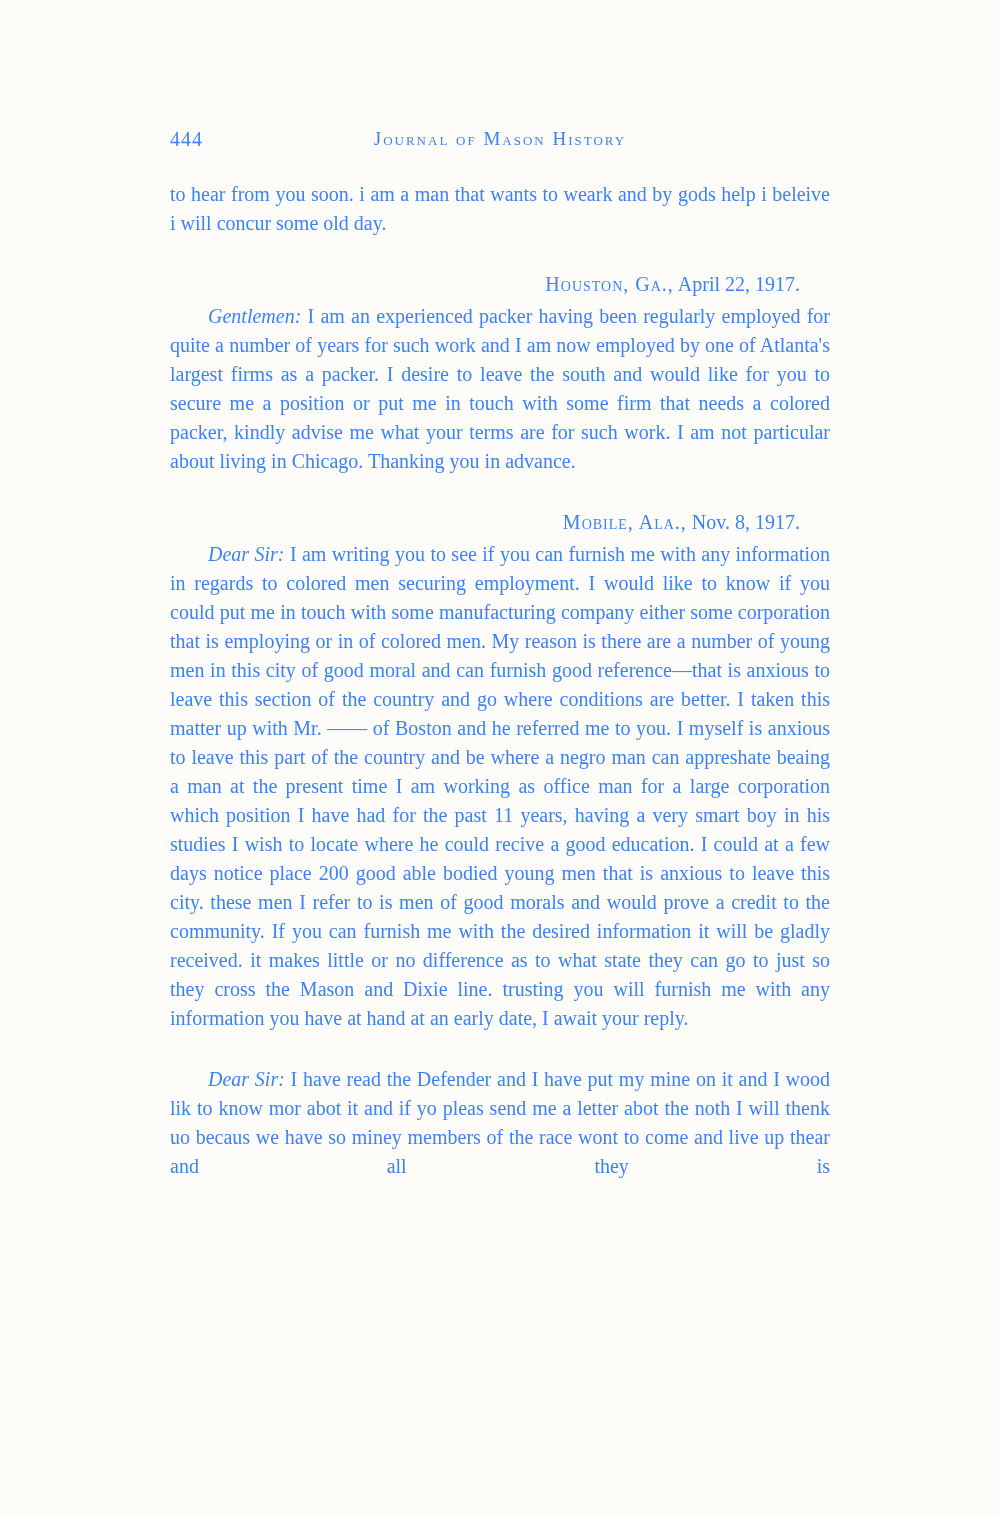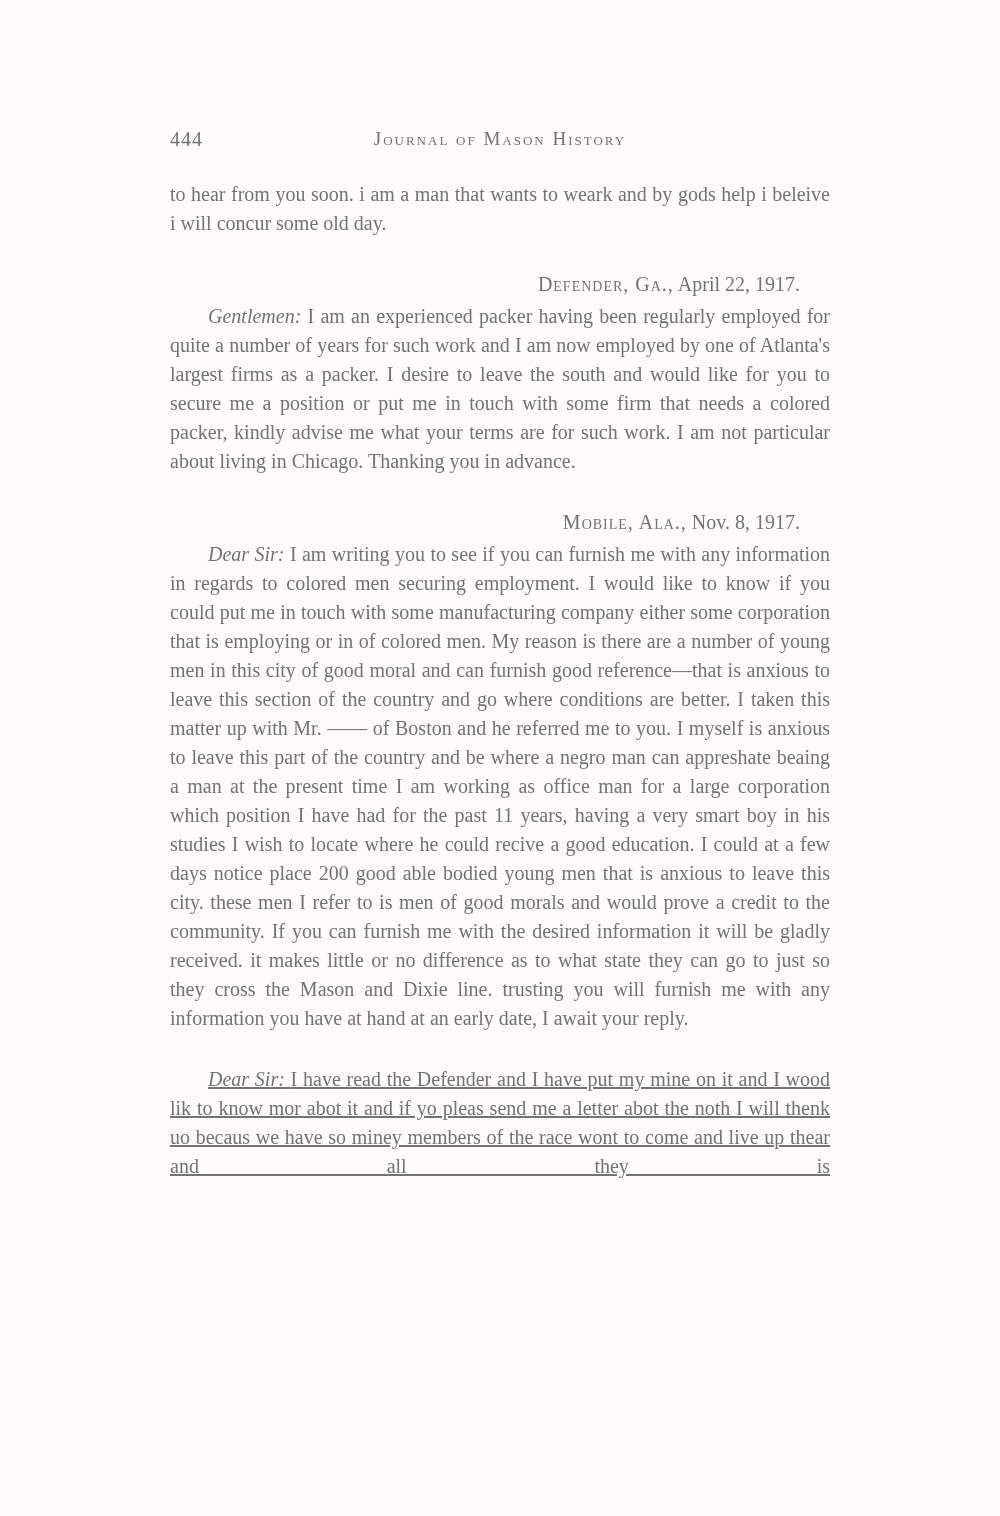--- a/index.html
+++ b/index.html
@@ -9,21 +9,21 @@
   }
   .page {
     position: relative;
     width: 1000px;
     height: 1516px;
     margin: 0 auto;
     background: #fdfcf8;
     box-sizing: border-box;
     padding: 128px 170px 0 170px;
     font-family: "Liberation Serif", "DejaVu Serif", serif;
-    color: #737373;
+    color: #3b82f6;
     overflow: hidden;
   }
   .running-head {
     position: relative;
     text-align: center;
     height: 26px;
     margin-bottom: 26px;
   }
   .page-number {
     position: absolute;
@@ -42,21 +42,20 @@
     line-height: 29px;
     text-align: justify;
     margin: 0;
     text-indent: 38px;
   }
   .no-indent {
     text-indent: 0;
   }
   .continues {
     text-align-last: justify;
-    text-decoration: underline;
   }
   .letter {
     margin-top: 32px;
   }
   .dateline {
     font-size: 20px;
     line-height: 29px;
     text-align: right;
     margin: 0 0 3px 0;
     padding-right: 30px;
@@ -75,21 +74,21 @@
 <div class="page">
 
   <div class="running-head">
     <span class="page-number">444</span>
     <span class="running-title">Journal of Mason History</span>
   </div>
 
   <p class="body-text no-indent">to hear from you soon.  i am a man that wants to weark and by gods help i beleive i will concur some old day.</p>
 
   <section class="letter">
-    <p class="dateline"><span class="smallcaps">Defender, Ga.,</span> <span>April 22, 1917.</span></p>
+    <p class="dateline"><span class="smallcaps">Houston, Ga.,</span> <span>April 22, 1917.</span></p>
     <p class="body-text"><em class="salutation">Gentlemen:</em> <span>I am an experienced packer having been regularly employed for quite a number of years for such work and I am now employed by one of Atlanta's largest firms as a packer.  I desire to leave the south and would like for you to secure me a position or put me in touch with some firm that needs a colored packer, kindly advise me what your terms are for such work.  I am not particular about living in Chicago.  Thanking you in advance.</span></p>
   </section>
 
   <section class="letter">
     <p class="dateline"><span class="smallcaps">Mobile, Ala.,</span> <span>Nov. 8, 1917.</span></p>
     <p class="body-text"><em class="salutation">Dear Sir:</em> <span>I am writing you to see if you can furnish me with any information in regards to colored men securing employment. I would like to know if you could put me in touch with some manufacturing company either some corporation that is employing or in of colored men.  My reason is there are a number of young men in this city of good moral and can furnish good reference—that is anxious to leave this section of the country and go where conditions are better.  I taken this matter up with Mr. —— of Boston and he referred me to you.  I myself is anxious to leave this part of the country and be where a negro man can appreshate beaing a man at the present time I am working as office man for a large corporation which position I have had for the past 11 years, having a very smart boy in his studies I wish to locate where he could recive a good education.  I could at a few days notice place 200 good able bodied young men that is anxious to leave this city. these men I refer to is men of good morals and would prove a credit to the community.  If you can furnish me with the desired information it will be gladly received. it makes little or no difference as to what state they can go to just so they cross the Mason and Dixie line.  trusting you will furnish me with any information you have at hand at an early date, I await your reply.</span></p>
   </section>
 
   <section class="letter">
     <p class="body-text continues"><em class="salutation">Dear Sir:</em> <span>I have read the Defender and I have put my mine on it and I wood lik to know mor abot it and if yo pleas send me a letter abot the noth I will thenk uo becaus we have so miney members of the race wont to come and live up thear and all they is</span></p>

